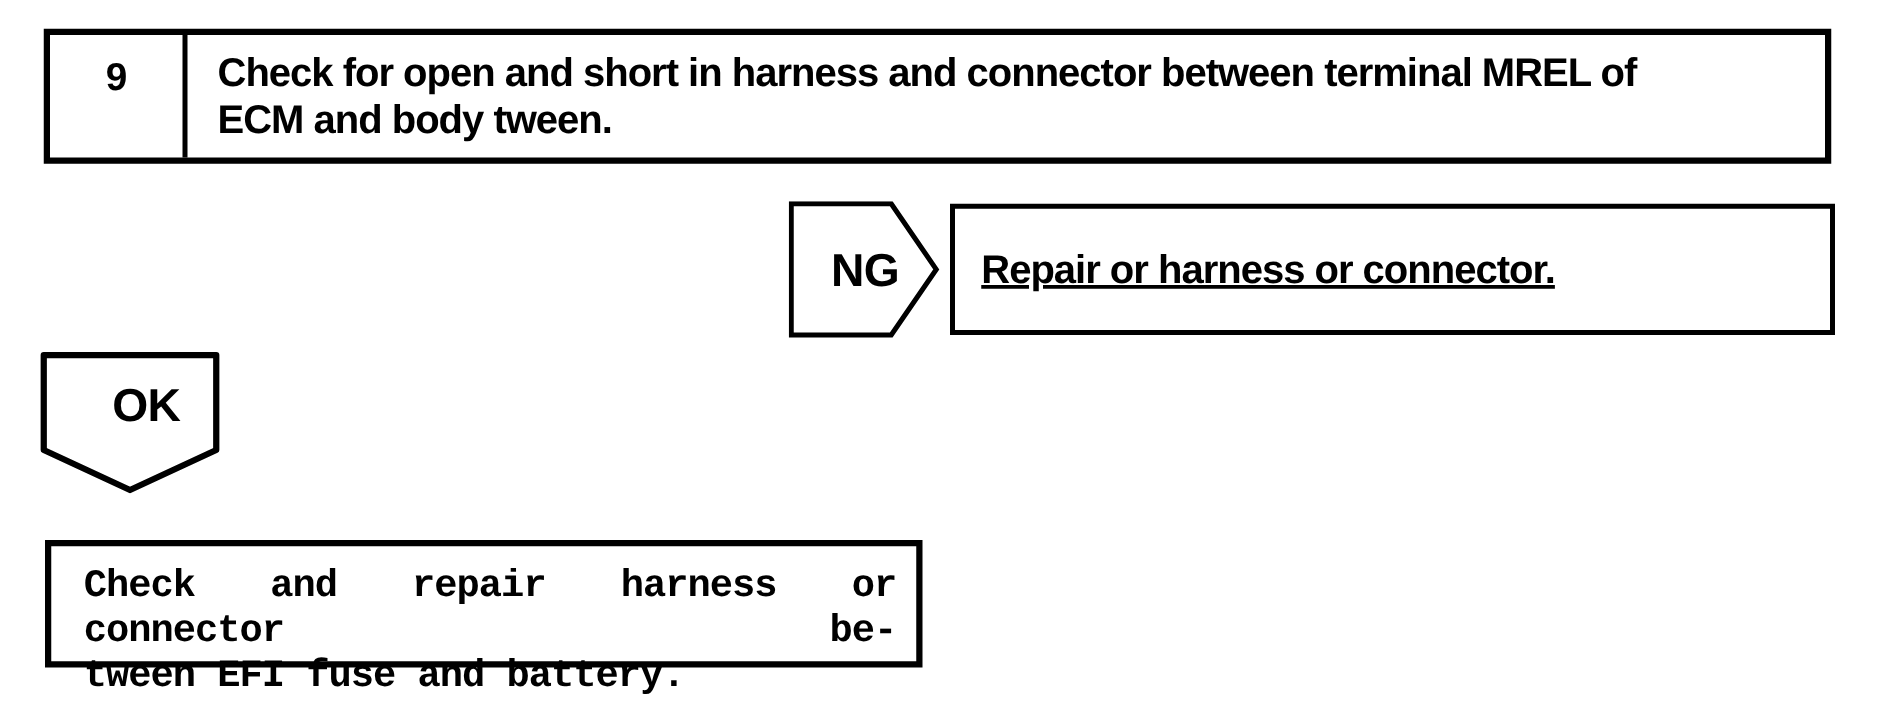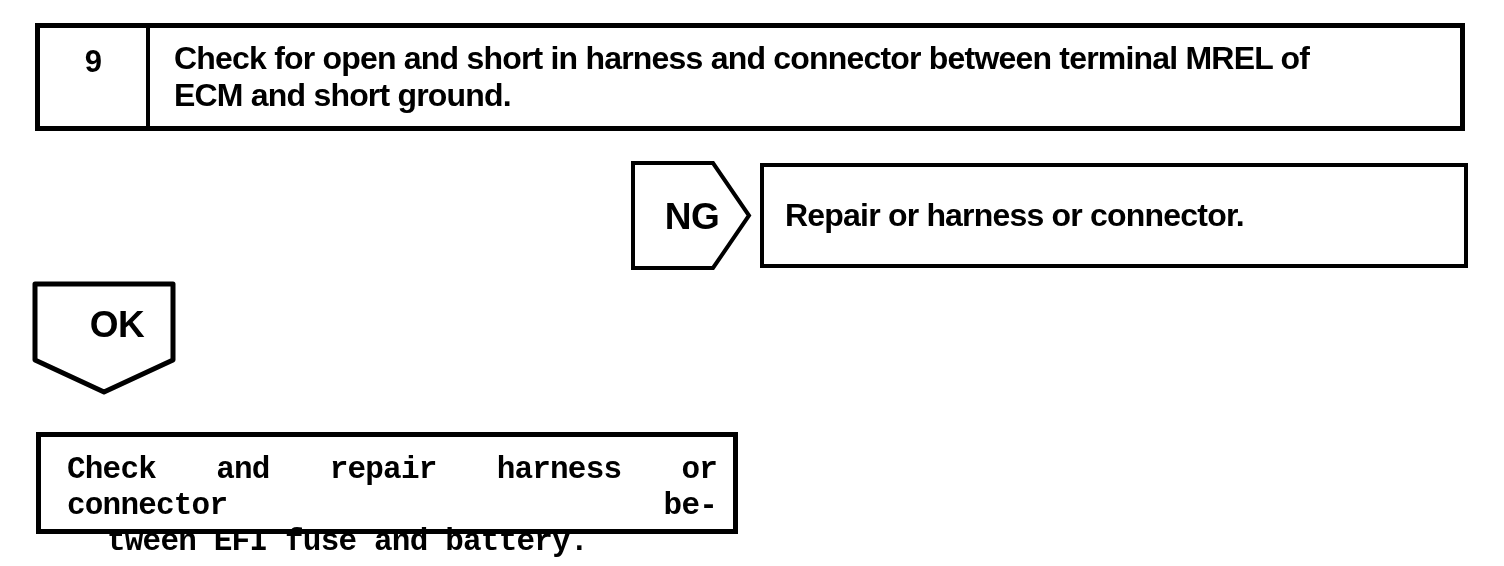--- a/index.html
+++ b/index.html
@@ -84,20 +84,21 @@
     width: 708px;
     height: 105px;
     border: 4px solid #000;
     box-sizing: border-box;
     display: flex;
     align-items: center;
     padding-left: 21px;
     font-size: 32px;
     letter-spacing: -0.8px;
     background: #fff;
+    text-decoration: underline;
   }
 
   
   .ok-connector {
     position: absolute;
     left: 32px;
     top: 281px;
     width: 146px;
     height: 116px;
   }
@@ -128,33 +129,32 @@
     font-family: Liberation Mono, monospace;
   }
   .justify-line {
     display: block;
     text-align: justify;
     text-align-last: justify;
   }
   .plain-line {
     display: block;
     white-space: nowrap;
-    margin-left: 40px;
   }
 </style>
 </head>
 <body>
 
 <div class="canvas">
 
   <div class="step-box">
     <div class="step-number-cell">9</div>
     <div class="step-text-cell">
       <span class="text-line">Check for open and short in harness and connector between terminal MREL of</span>
-      <span class="text-line">ECM and short ground.</span>
+      <span class="text-line">ECM and body tween.</span>
     </div>
   </div>
 
   <svg class="ng-connector" viewBox="0 0 122 111">
     <polygon points="2,2 82,2 118,54.5 82,107 2,107" fill="#ffffff" stroke="#000000" stroke-width="4" stroke-linejoin="miter"></polygon>
   </svg>
   <div class="connector-label ng-label">NG</div>
 
   <div class="repair-box">
     <span>Repair or harness or connector.</span>

